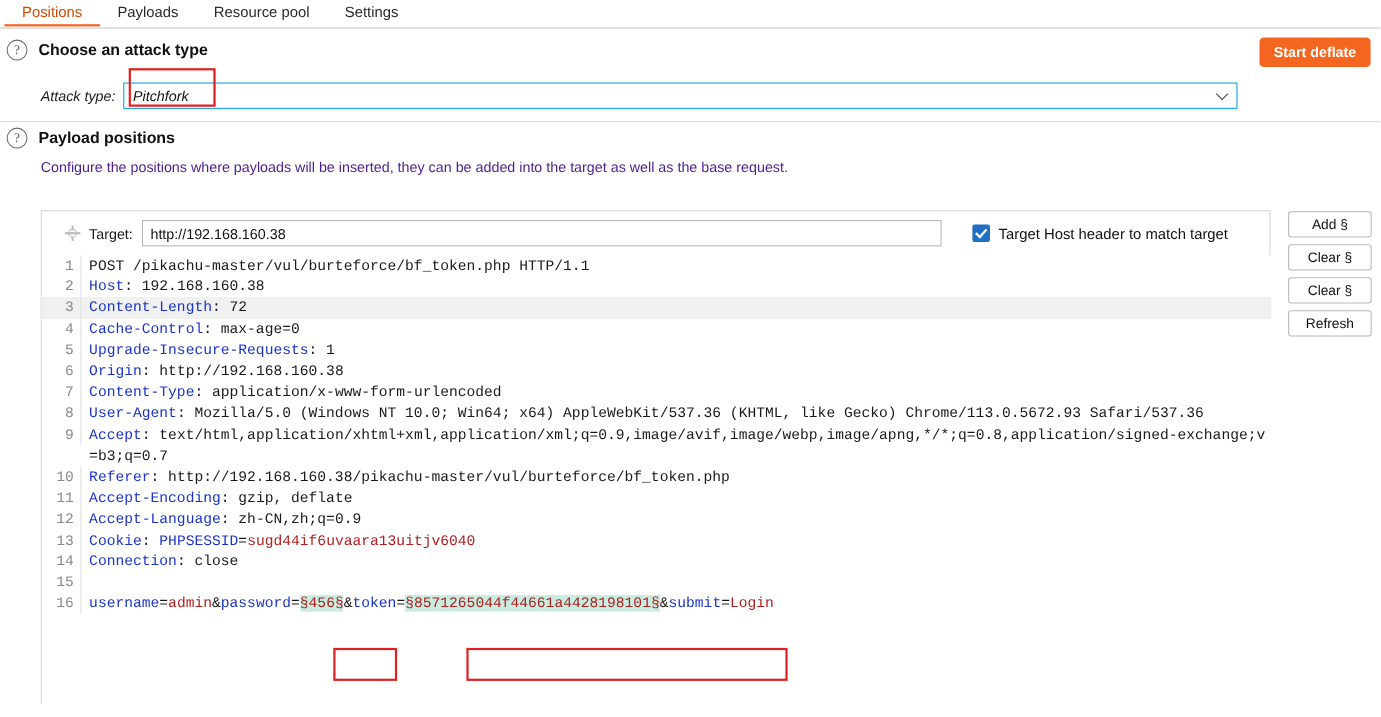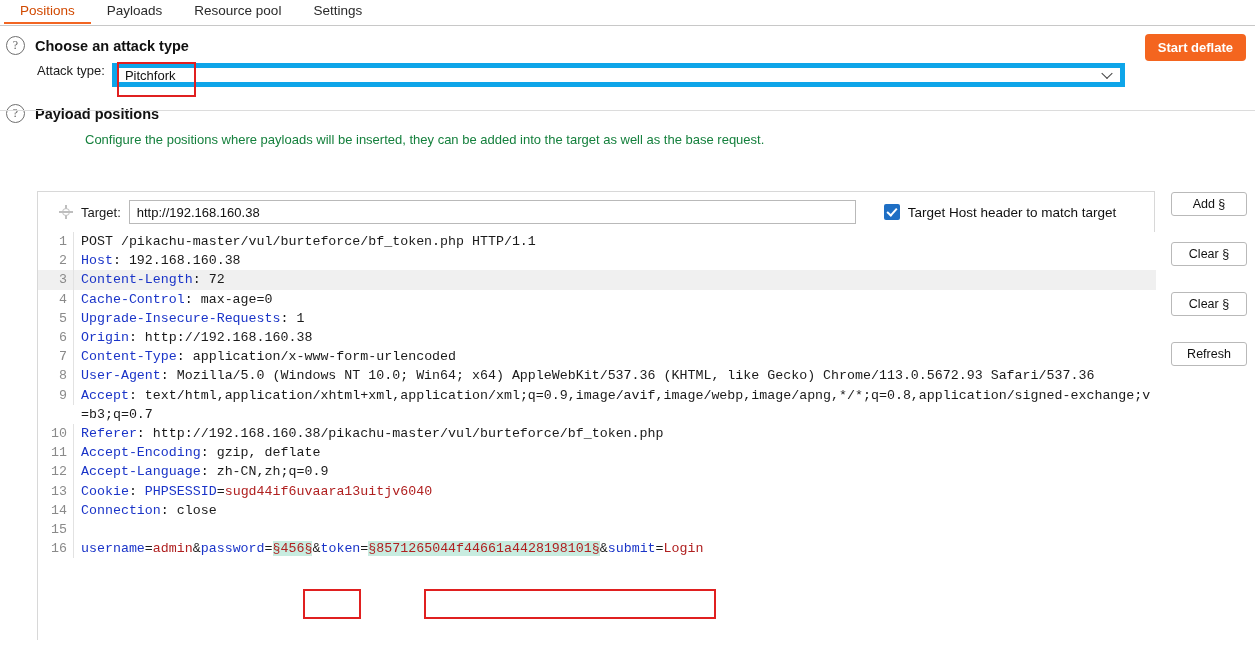--- a/index.html
+++ b/index.html
@@ -46,34 +46,34 @@
     border: 1.4px solid #6f6f6f;
     color: #5c5c5c;
     font-size: 12px; line-height: 17px; text-align: center;
     flex: none;
     font-family: "Liberation Serif", serif;
   }
   .section-title {
     font-size: 14.5px; font-weight: bold; color: #111;
   }
   .section-desc {
-    font-size: 13px; color: #15803d;
-    padding-left: 37px; margin-top: 9px; margin-left: 48px;
+    font-size: 13px; color: #4c1d95;
+    padding-left: 37px; margin-top: 9px;
   }
 
   
   .attack-row {
-    display: flex; align-items: flex-start;
-    padding-left: 37px; margin-top: 8px;
+    display: flex; align-items: center;
+    padding-left: 37px; margin-top: 20px; font-style: italic;
   }
   .attack-label { font-size: 13px; margin-right: 7px; }
   .combo {
     position: relative;
     width: 1013px; height: 24px;
-    border: 5px solid #0ea5e9;
+    border: 1px solid #0ea5e9;
     background: #fff;
     display: flex; align-items: center;
   }
   .combo-text {
     font-size: 13px; padding-left: 8px; color: #111;
   }
   .combo-arrow {
     position: absolute; right: 9px; top: 50%;
     width: 8px; height: 8px;
     border-right: 1.3px solid #444;
@@ -185,21 +185,21 @@
   .blue { color: #1a34c8; }
   .mark {
     background: #c8ece0;
     color: #b02020;
     text-align: right;
   }
 
   
   .sidebtns {
     position: absolute; left: 1171px; top: 192px;
-    display: flex; flex-direction: column; gap: 26px;
+    display: flex; flex-direction: column; gap: 6px;
   }
   .sbtn {
     width: 76px; height: 24px;
     border: 1px solid #b9b9b9; border-radius: 3px;
     background: #fff;
     font-size: 12.5px;
     color: #111;
     display: flex; align-items: center; justify-content: center;
     cursor: default;
     font-family: "Liberation Sans", sans-serif;

